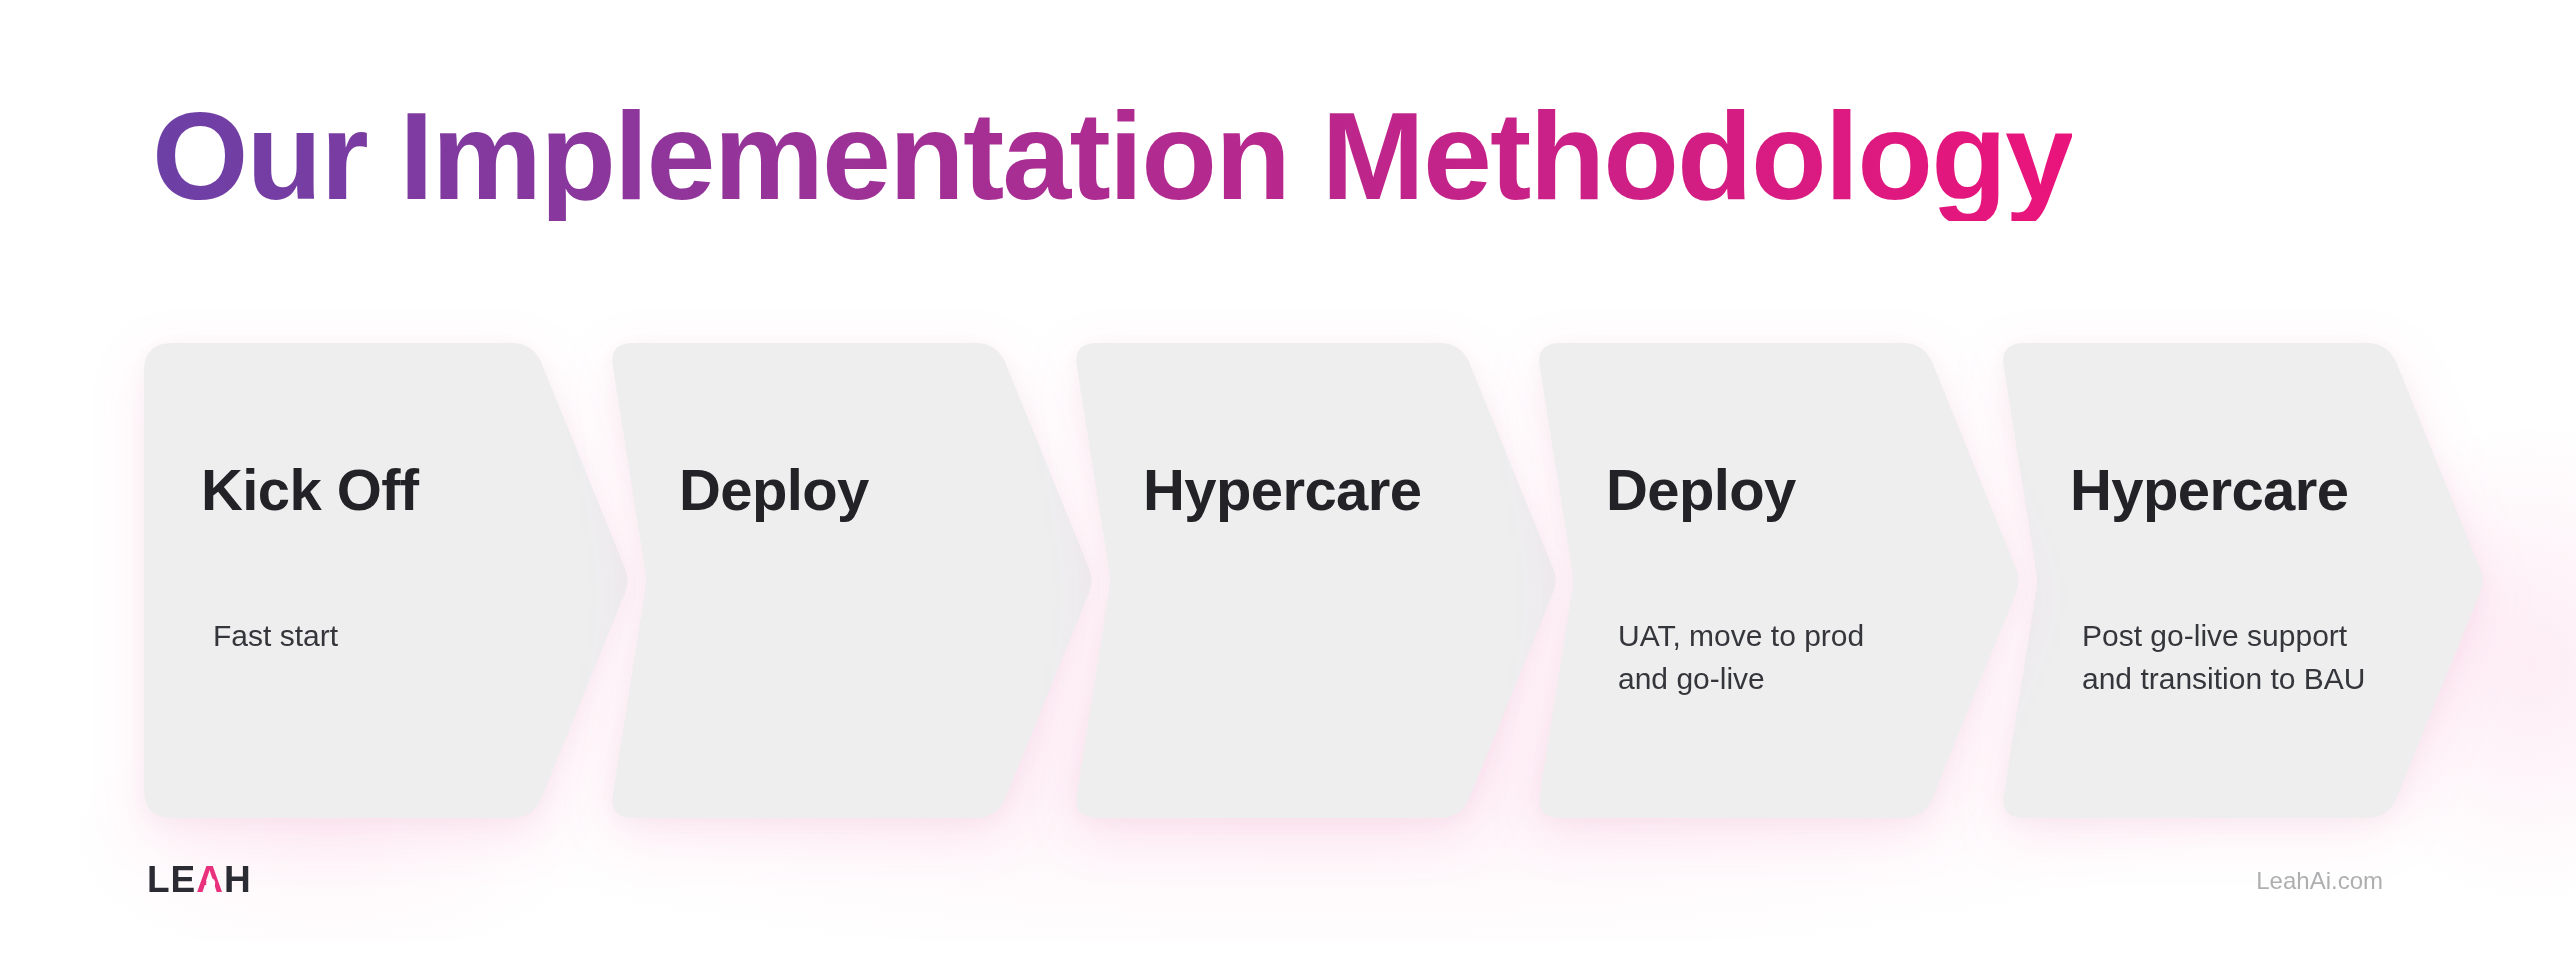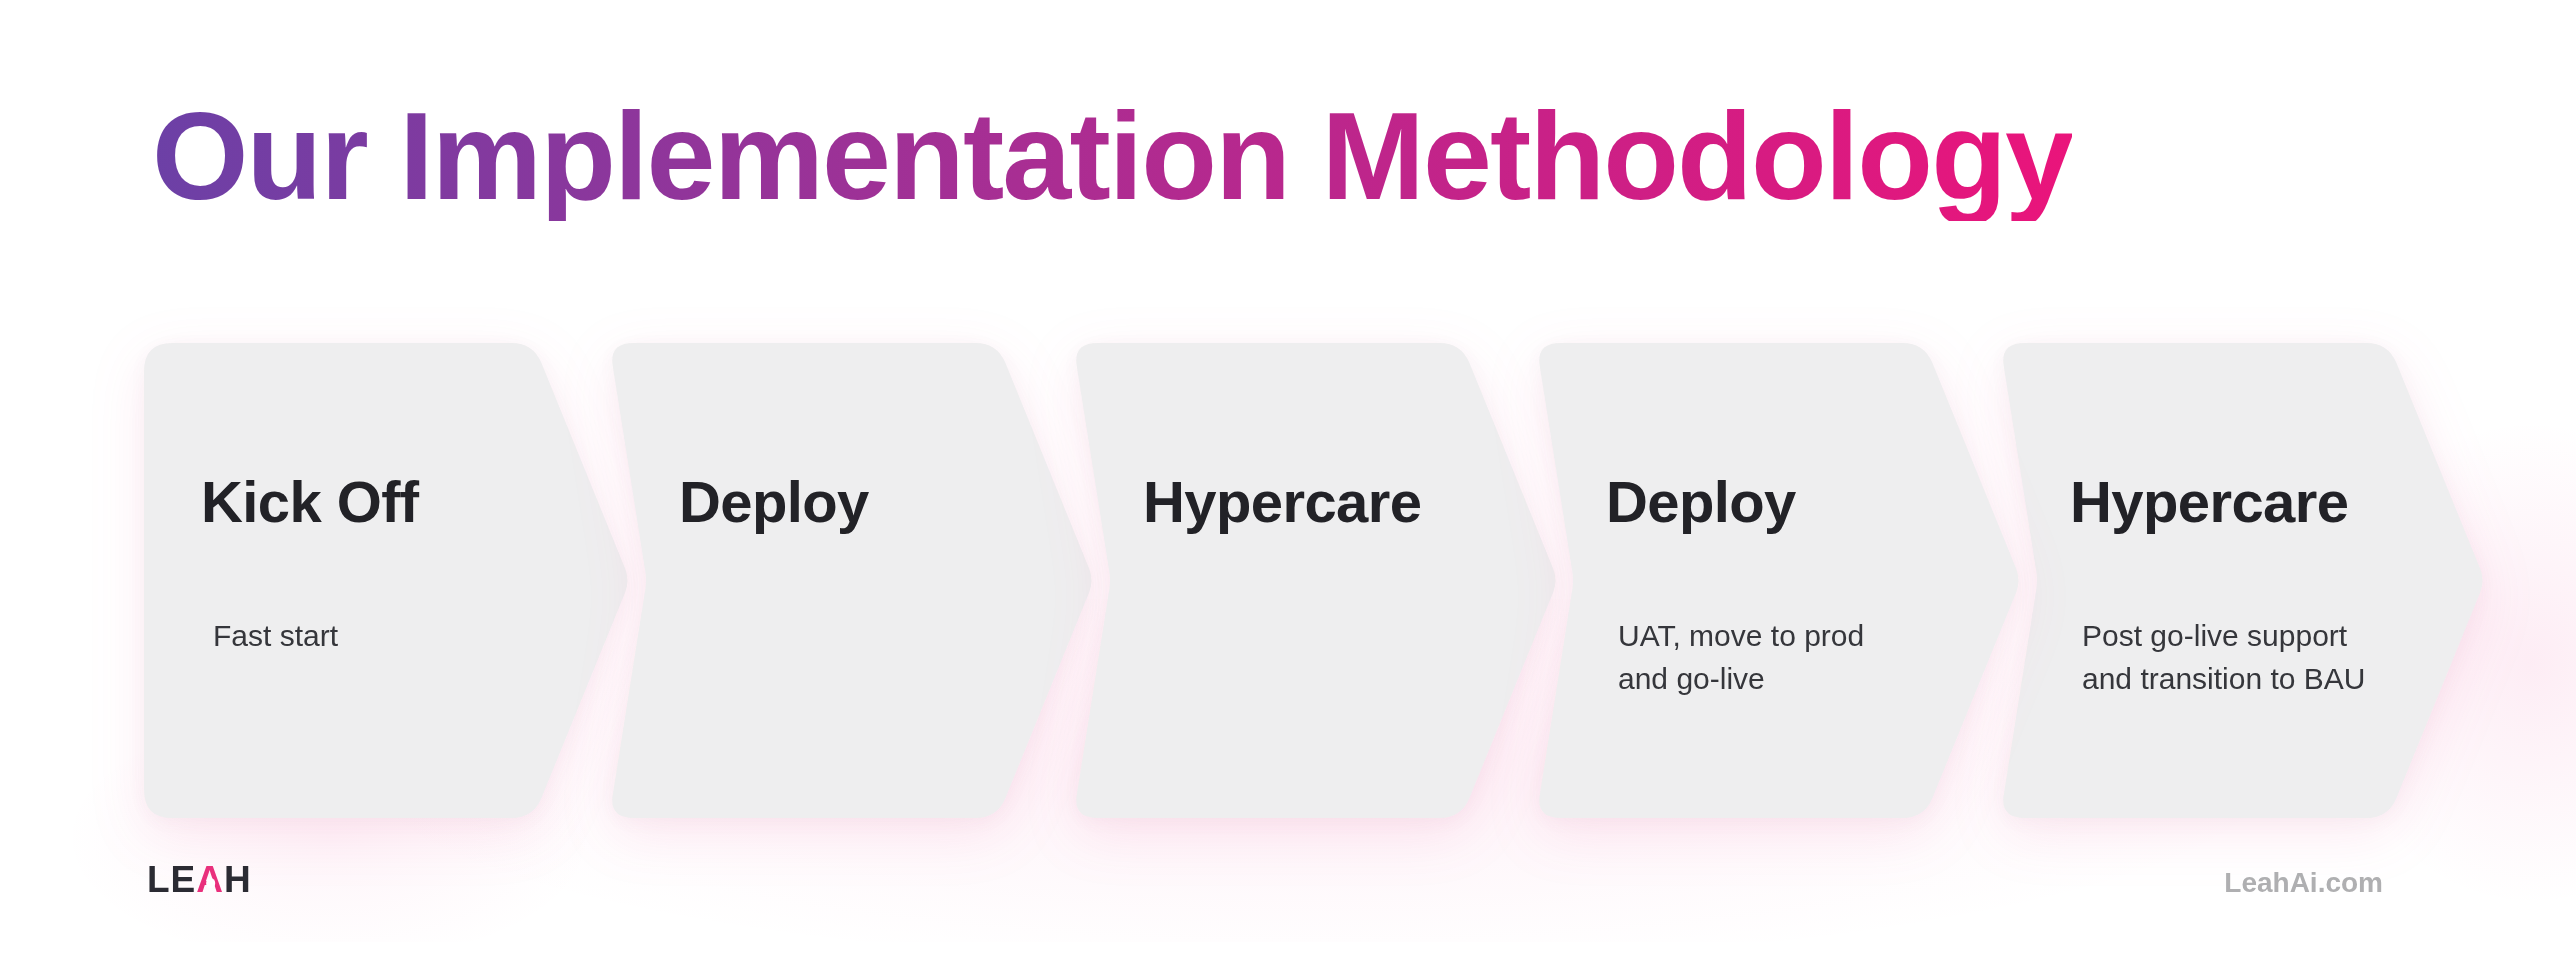--- a/index.html
+++ b/index.html
@@ -65,21 +65,21 @@
     width: 486px;
     height: 475px;
     overflow: visible;
     filter: drop-shadow(0px 16.7px 27px rgba(231,60,142,0.10))
             drop-shadow(0px 3.9px 9px rgba(150,110,140,0.05));
   }
   .shape-path { fill: #EEEEEF; }
 
   .step-title {
     position: absolute;
-    top: 130px;
+    top: 118px;
     left: 71px;
     margin: 0;
     font-size: 58px;
     line-height: 1;
     font-weight: 700;
     letter-spacing: -0.6px;
     color: #222227;
     white-space: nowrap;
   }
   .step-desc {
@@ -113,23 +113,23 @@
     left: 52%; top: 60%;
     width: 9.7px; height: 9.7px;
     background: #ffffff;
     border-radius: 50%;
     transform: translate(-50%, -50%);
   }
   .site-url {
     position: absolute;
     right: 193px;
     top: 869px;
-    font-size: 28px;
+    font-size: 24px;
     line-height: 1;
-    font-weight: 700;
+    font-weight: 400;
     color: #AFAFB1;
     white-space: nowrap;
   }
 </style>
 </head>
 <body>
 
 <div class="canvas">
 
   <div class="glow glow-bottom"></div>

